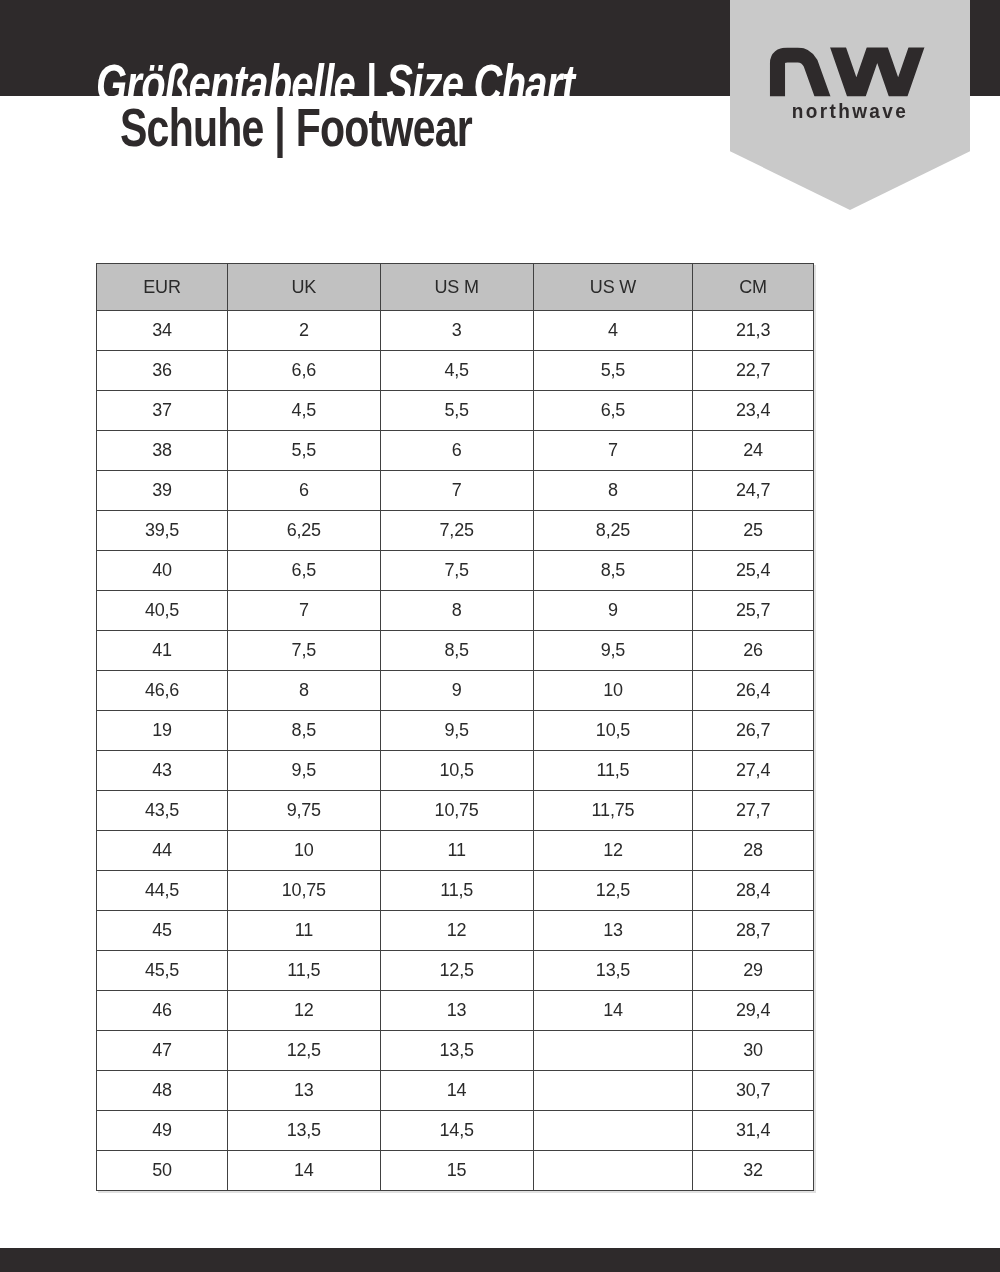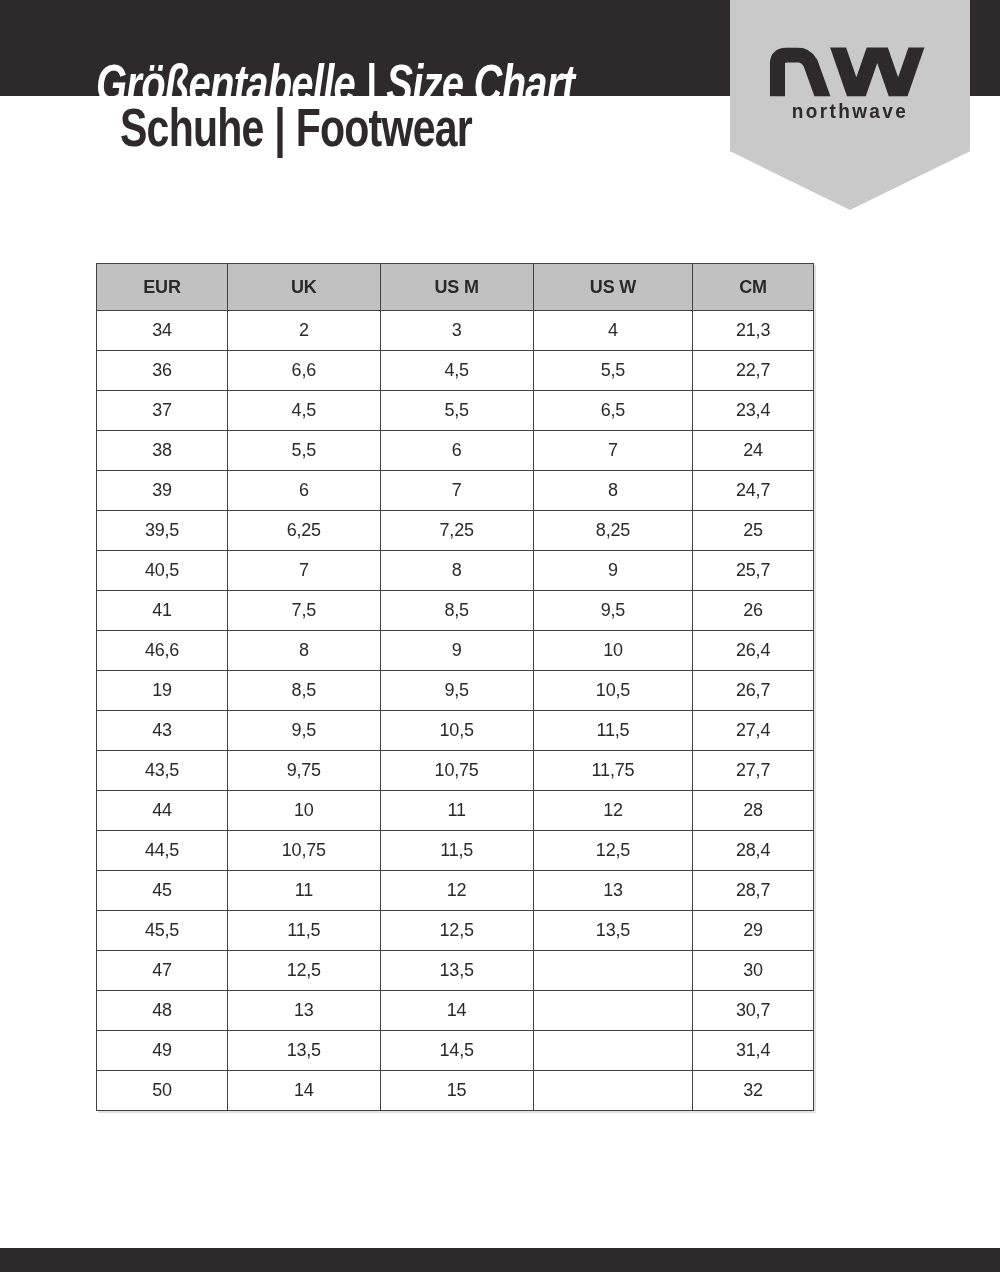--- a/index.html
+++ b/index.html
@@ -73,21 +73,21 @@
   }
   .size-table th,.size-table td{
     border:1px solid var(--border);
     text-align:center;vertical-align:middle;
     color:var(--ink);
     letter-spacing:-0.2px;
   }
   .size-table th{
     height:44px;
     background:var(--header-gray);
-    font-size:18px;font-weight:bold;
+    font-size:18px;font-weight:normal;
   }
   .size-table td{
     height:37px;
     background:#ffffff;
     font-size:18px;font-weight:normal;
   }
   
   .footer-band{
     position:absolute;left:0;bottom:0;
     width:1000px;height:24px;
@@ -167,20 +167,27 @@
           <td>24,7</td>
         </tr>
         <tr>
           <td>39,5</td>
           <td>6,25</td>
           <td>7,25</td>
           <td>8,25</td>
           <td>25</td>
         </tr>
         <tr>
+          <td>40</td>
+          <td>6,5</td>
+          <td>7,5</td>
+          <td>8,5</td>
+          <td>25,4</td>
+        </tr>
+        <tr>
           <td>40,5</td>
           <td>7</td>
           <td>8</td>
           <td>9</td>
           <td>25,7</td>
         </tr>
         <tr>
           <td>41</td>
           <td>7,5</td>
           <td>8,5</td>
@@ -237,20 +244,27 @@
           <td>28,7</td>
         </tr>
         <tr>
           <td>45,5</td>
           <td>11,5</td>
           <td>12,5</td>
           <td>13,5</td>
           <td>29</td>
         </tr>
         <tr>
+          <td>46</td>
+          <td>12</td>
+          <td>13</td>
+          <td>14</td>
+          <td>29,4</td>
+        </tr>
+        <tr>
           <td>47</td>
           <td>12,5</td>
           <td>13,5</td>
           <td></td>
           <td>30</td>
         </tr>
         <tr>
           <td>48</td>
           <td>13</td>
           <td>14</td>

